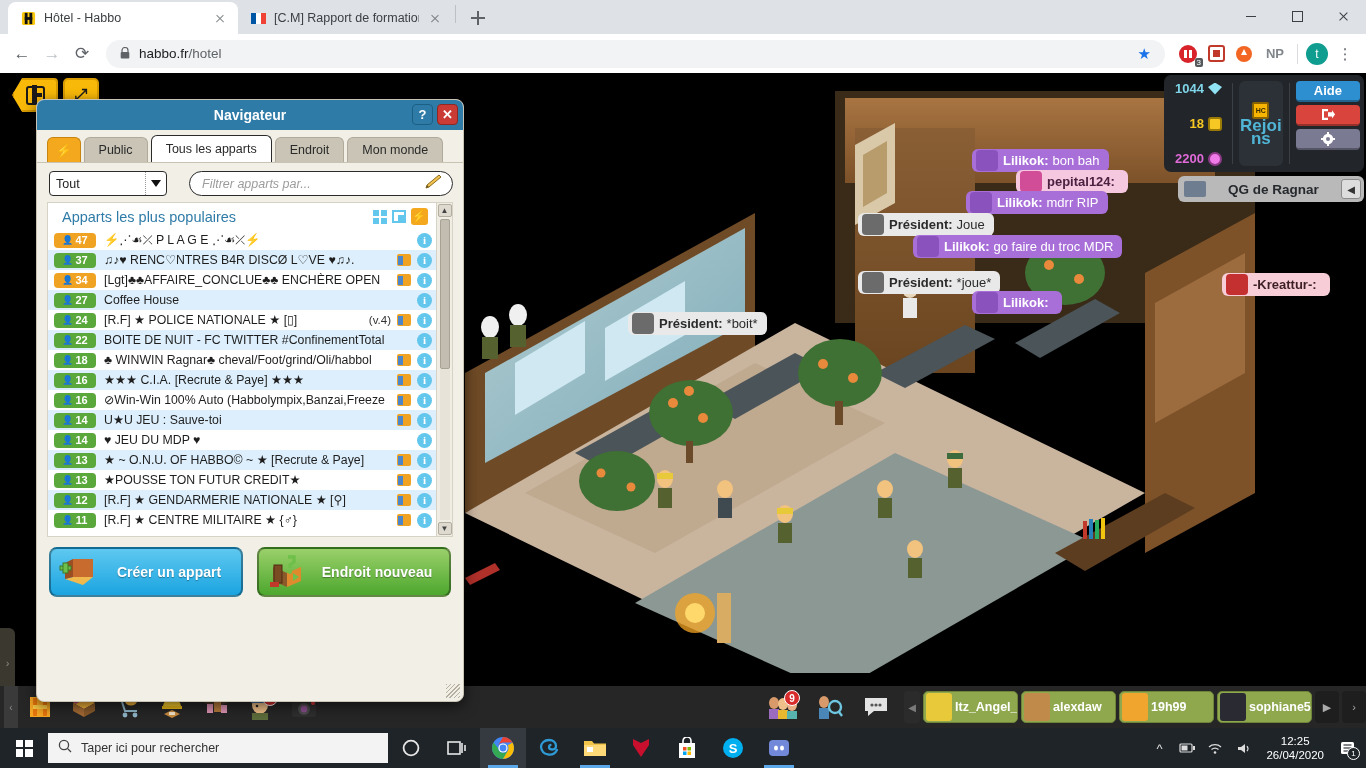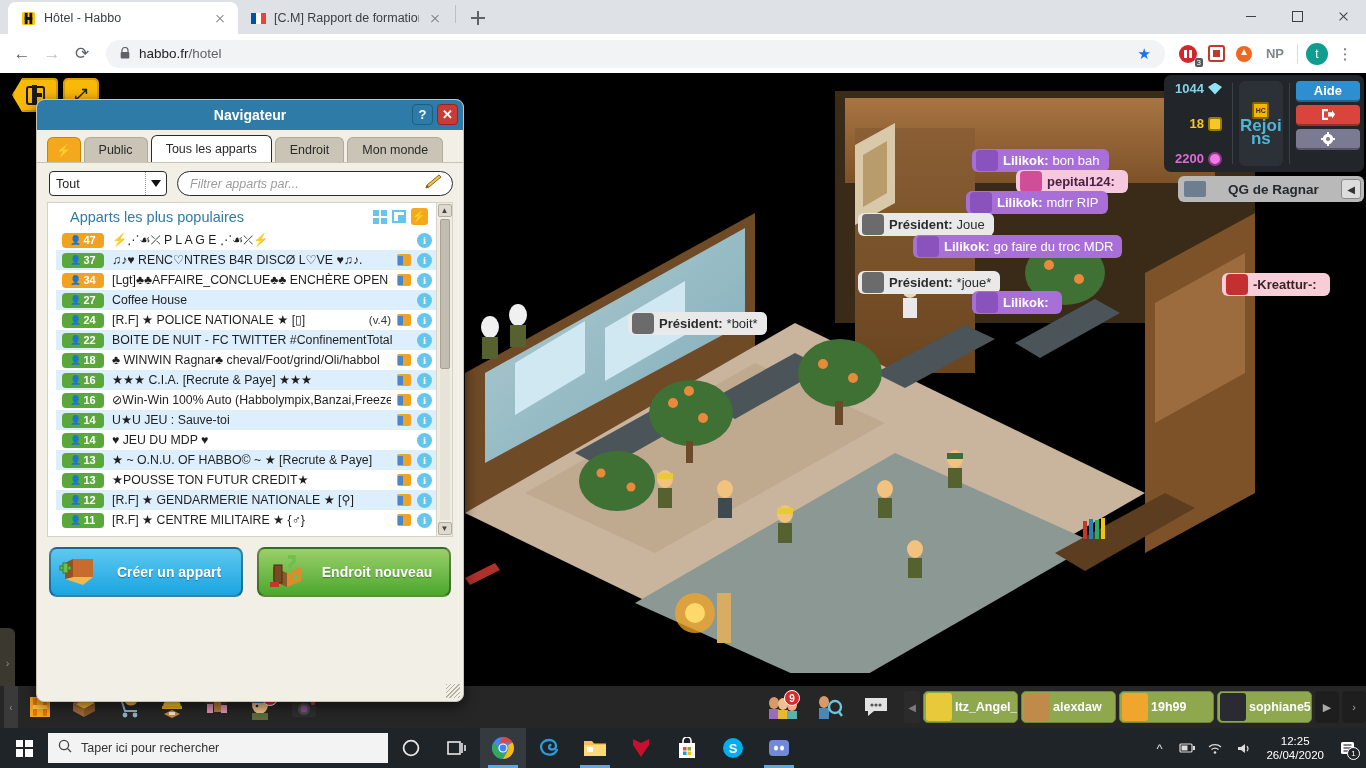--- a/index.html
+++ b/index.html
@@ -134,30 +134,30 @@
   .tbtn { width:21px; height:21px; border-radius:4px; display:flex; align-items:center; justify-content:center;
     font-size:13px; font-weight:bold; color:#fff; border:1.5px solid rgba(0,0,0,.25);}
   .tbtn.help{background:#2f7ba7; border-color:#1c5f85;}
   .tbtn.close{background:#c93b34; border-color:#8f2822;}
   .nav-tabs { height:30px; display:flex; align-items:flex-end; gap:3px; padding-left:10px; background:#f2efe6;
     border-bottom:1px solid #c9c3b3; margin-top:3px;}
   .ntab { height:25px; padding:0 14px; display:flex; align-items:center; border-radius:6px 6px 0 0;
     font-size:12.5px; color:#2a2a2a; background:#c9c4b6; border:1px solid #b0aa9a; border-bottom:none;}
   .ntab.active { background:#fff; border-color:#2b2b2b; height:27px; font-weight:normal;}
   .ntab.bolt { background:#f4a81d; border-color:#c68410; padding:0 8px; color:#fff;}
-  .nav-filters{ display:flex; gap:10px; padding:8px 10px 6px 12px; align-items:center;}
+  .nav-filters{ display:flex; gap:22px; padding:8px 10px 6px 12px; align-items:center;}
   .nav-select{ width:118px; height:25px; background:#fff; border:1.6px solid #2b2b2b; border-radius:4px;
     display:flex; align-items:center; padding:0 6px; font-size:12.5px; color:#222; position:relative;}
   .nav-select .sc{position:absolute;right:5px;top:0;bottom:0;display:flex;align-items:center;
     border-left:1px dotted #999;padding-left:5px;}
   .caret-dn{width:0;height:0;border-left:5px solid transparent;border-right:5px solid transparent;border-top:7px solid #111;}
   .nav-search{ flex:1; height:25px; background:#fff; border:1.6px solid #2b2b2b; border-radius:13px;
     display:flex; align-items:center; padding:0 8px 0 12px; font-size:12.5px; color:#9c9c9c; font-style:italic;}
   .pencil{margin-left:auto;font-size:14px;font-style:normal;}
-  .nav-listwrap{ margin:0 10px; background:#fff; border:1px solid #d6d2c6; height:335px; display:flex;padding-left:8px;}
+  .nav-listwrap{ margin:0 10px; background:#fff; border:1px solid #d6d2c6; height:335px; display:flex;}
   .nav-list{ flex:1; overflow:hidden;}
   .list-head{ height:27px; display:flex; align-items:center; padding:0 8px 0 14px; }
   .list-head .lh-title{ flex:1; font-size:14.5px; color:#2f7ba7; }
   .lh-icons{display:flex;gap:5px;align-items:center;}
   .ico-grid{width:14px;height:14px;display:grid;grid-template-columns:1fr 1fr;grid-gap:2px;}
   .ico-grid i{background:#63c6ed;display:block;}
   .ico-card{width:14px;height:13px;border:2px solid #63c6ed;position:relative;}
   .ico-card::after{content:"";position:absolute;right:0;bottom:0;width:6px;height:6px;background:#63c6ed;}
   .ico-bolt{width:17px;height:17px;background:#f4a81d;border-radius:3px;color:#fff;font-size:11px;
     display:flex;align-items:center;justify-content:center;}

